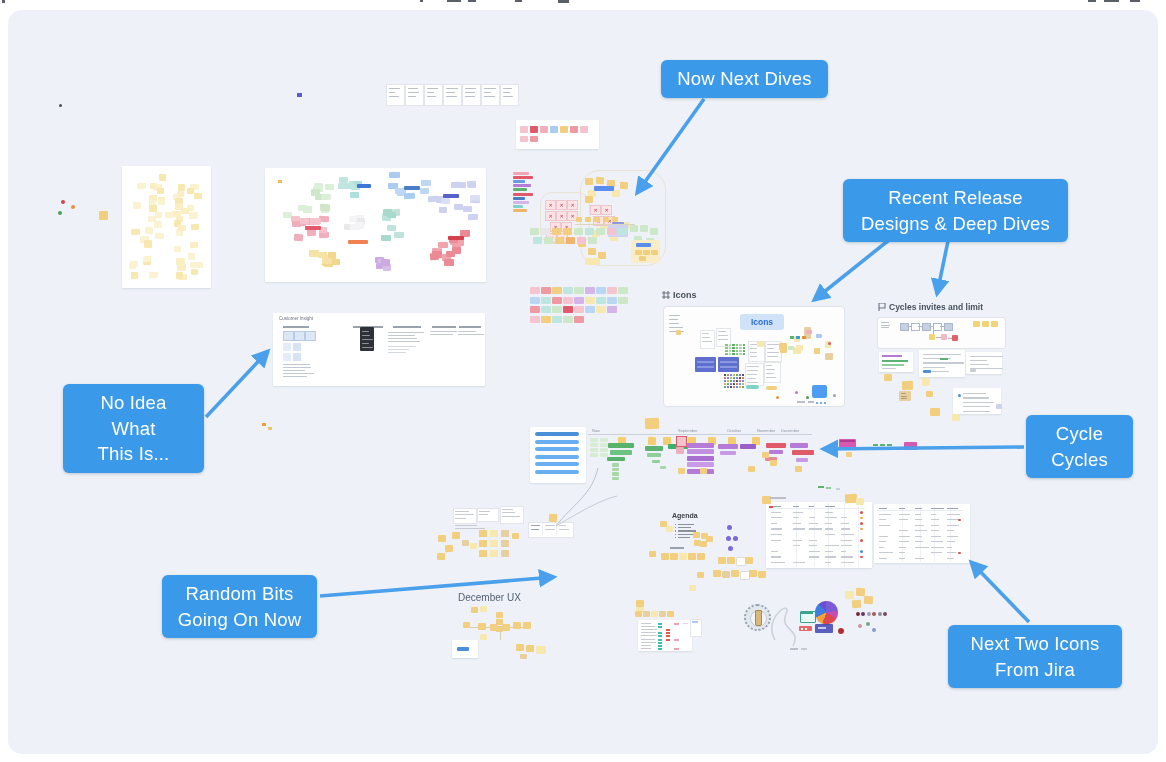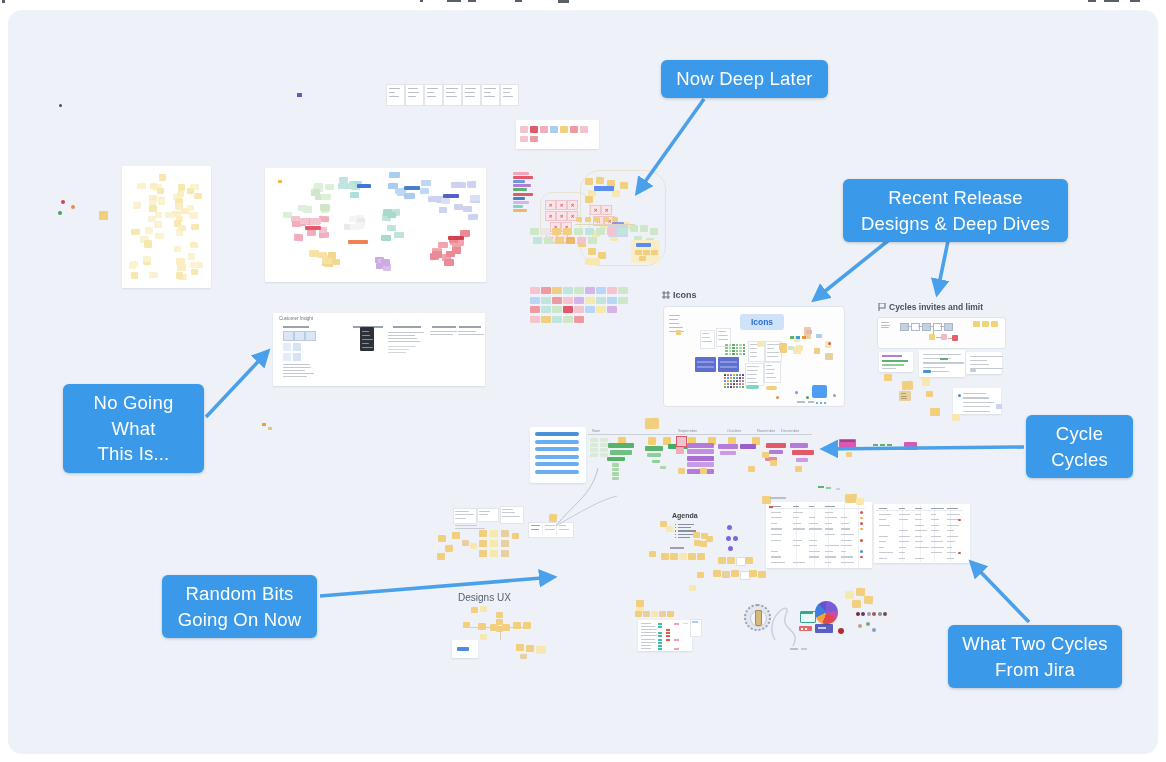--- a/index.html
+++ b/index.html
@@ -70,21 +70,21 @@
     <div class="frame-label" style="left:878px;top:302px;font-size:8.5px">
       <svg width="8" height="8" viewBox="0 0 8 8">
           <path d="M1 0v8M1 0h6v5H1" stroke="#6a7280" stroke-width="1.1" fill="none"></path>
         </svg>
       <span>Cycles invites and limit</span>
     </div>
     <div class="frame-rect" style="left:877px;top:317px;width:127px;height:30px;border-radius:3px"></div>
 
     <div class="tinytext" style="left:279px;top:316px;font-size:4.5px">Customer Insight</div>
     <div class="tinytext" style="left:672px;top:512px;font-size:7px;color:#3a3f45;font-weight:700">Agenda</div>
-    <div class="tinytext" style="left:458px;top:592px;font-size:10px;color:#566070">Designs UX</div>
+    <div class="tinytext" style="left:458px;top:592px;font-size:10px;color:#566070">December UX</div>
 
     <div class="month" style="left:592px;top:428px">Now</div>
     <div class="month" style="left:678px;top:428px">September</div>
     <div class="month" style="left:727px;top:428px">October</div>
     <div class="month" style="left:757px;top:428px">November</div>
     <div class="month" style="left:781px;top:428px">December</div>
 
     <div id="badge">
         <div class="inner"></div>
         <div class="pencil"></div>
@@ -991,24 +991,24 @@
     <path d="M556,526 C580,512 600,500 617,496" stroke="#c4ccd6" stroke-width="1" fill="none"></path>
     <line x1="704" y1="99" x2="637" y2="193" stroke="#4aa0ea" stroke-width="3.6" marker-end="url(#ah)"></line>
     <line x1="889" y1="240" x2="814" y2="300" stroke="#4aa0ea" stroke-width="3.6" marker-end="url(#ah)"></line>
     <line x1="948" y1="241" x2="937" y2="294" stroke="#4aa0ea" stroke-width="3.6" marker-end="url(#ah)"></line>
     <line x1="206" y1="417" x2="268" y2="351" stroke="#4aa0ea" stroke-width="3.6" marker-end="url(#ah)"></line>
     <line x1="1024" y1="447" x2="823" y2="449" stroke="#4aa0ea" stroke-width="3.6" marker-end="url(#ah)"></line>
     <line x1="320" y1="596" x2="554" y2="577" stroke="#4aa0ea" stroke-width="3.6" marker-end="url(#ah)"></line>
     <line x1="1029" y1="622" x2="971" y2="562" stroke="#4aa0ea" stroke-width="3.6" marker-end="url(#ah)"></line>
   </svg>
 
-  <div class="callout" style="left:661px;top:60px;width:141px">Now Deep Later</div>
+  <div class="callout" style="left:661px;top:60px;width:141px">Now Next Dives</div>
   <div class="callout" style="left:843px;top:179px;width:199px">Recent Release
 Designs &amp; Deep Dives</div>
-  <div class="callout" style="left:63px;top:384px;width:115px">No Going What
+  <div class="callout" style="left:63px;top:384px;width:115px">No Idea What
 This Is...</div>
   <div class="callout" style="left:1026px;top:415px;width:81px">Cycle
 Cycles</div>
   <div class="callout" style="left:162px;top:575px;width:129px">Random Bits
 Going On Now</div>
-  <div class="callout" style="left:948px;top:625px;width:148px">What Two Cycles
+  <div class="callout" style="left:948px;top:625px;width:148px">Next Two Icons
 From Jira</div>
 </div>
 
 </body></html>

